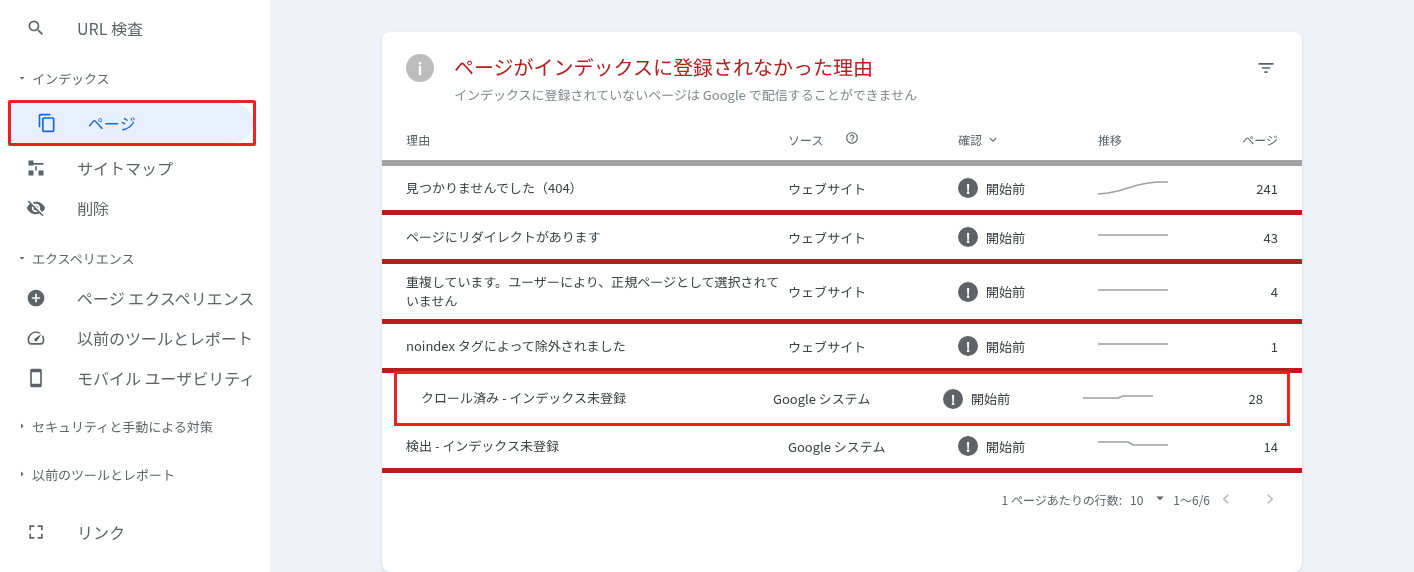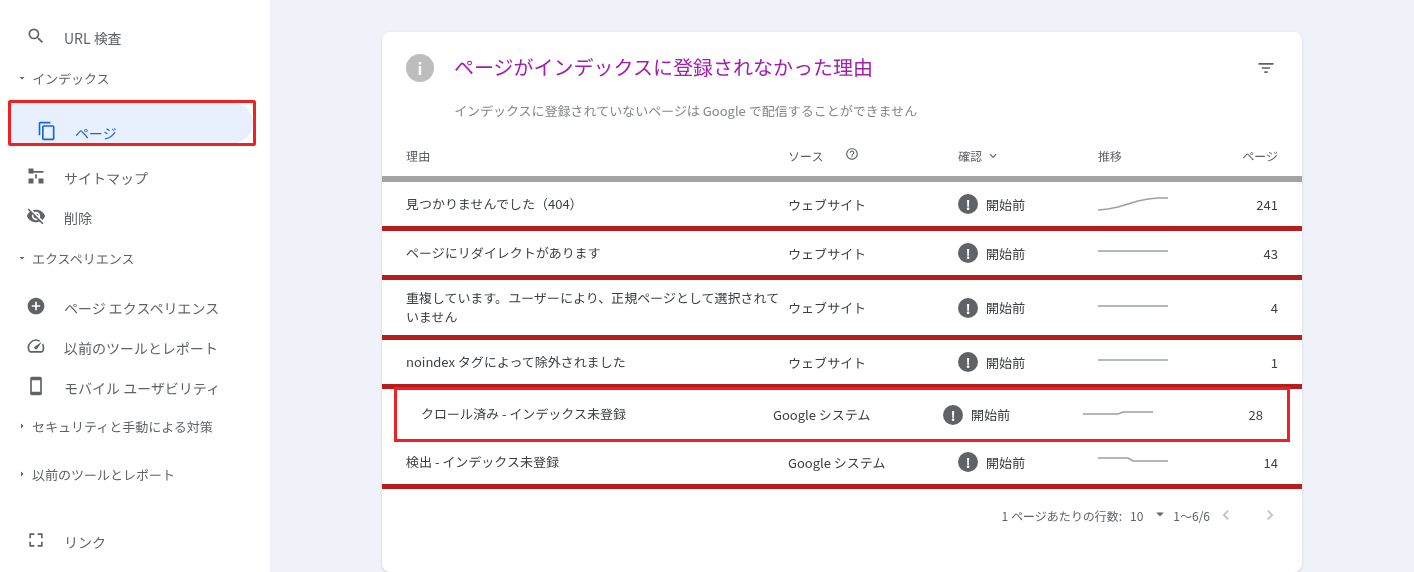--- a/index.html
+++ b/index.html
@@ -16,28 +16,29 @@
 
   
   .sidebar {
     width: 270px;
     background: #fff;
     padding-top: 8px;
     height: 100%;
   }
   .side-item {
     display: flex;
-    align-items: flex-end;
+    align-items: center;
     height: 40px;
     padding-left: 24px;
     cursor: pointer;
     color: #5f6368;
-    font-size: 14px;
+    font-size: 16px;
     border-radius: 0 20px 20px 0;
     margin-right: 14px;
+    gap: 13px;
   }
   .side-item.selected { background: #e8f0fe; color: #1967d2; }
   .side-item .icon { width: 24px; height: 24px; margin-right: 16px; display:flex; align-items:center; justify-content:center; color:#5f6368; }
   .side-item.selected .icon { color:#1967d2; }
   .side-group {
     display: flex;
     align-items: center;
     height: 40px;
     padding-left: 16px;
     color: #5f6368;
@@ -77,21 +78,21 @@
   }
   .info-dot {
     width: 28px; height: 28px; border-radius: 50%;
     background: #bdbdbd; color:#fff;
     display:flex; align-items:center; justify-content:center;
     font-weight: bold; font-size:16px;
     margin-right: 20px; margin-top: 2px;
     flex:none;
   }
   .card-header-texts { flex:1; }
-  .card-title { font-size: 20px; color:#a21caf; margin-bottom: 20px; font-weight: 400;}
+  .card-title { font-size: 20px; color:#b91c1c; margin-bottom: 4px; font-weight: 400;}
   .card-sub { font-size: 13px; color:#80868b; }
   .filter-btn { width:24px; height:24px; color:#5f6368; cursor:pointer; margin-top:4px; display:flex; align-items:center; justify-content:center;}
 
   
   .tbl { width:100%; }
   .thead, .trow {
     display: grid;
     grid-template-columns: 1fr 170px 140px 110px 70px;
     align-items: center;
     padding: 0 24px;

